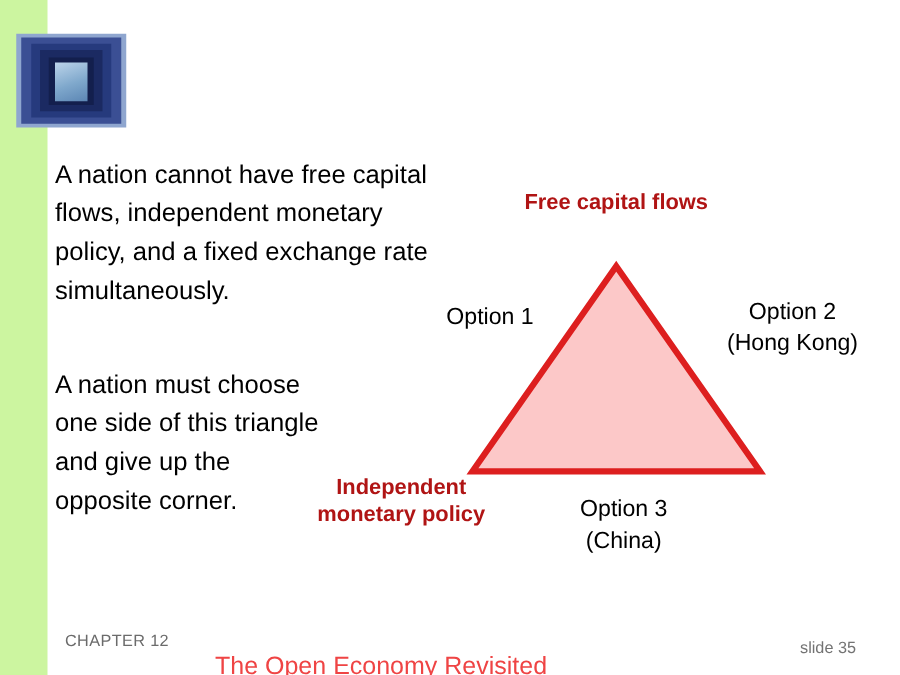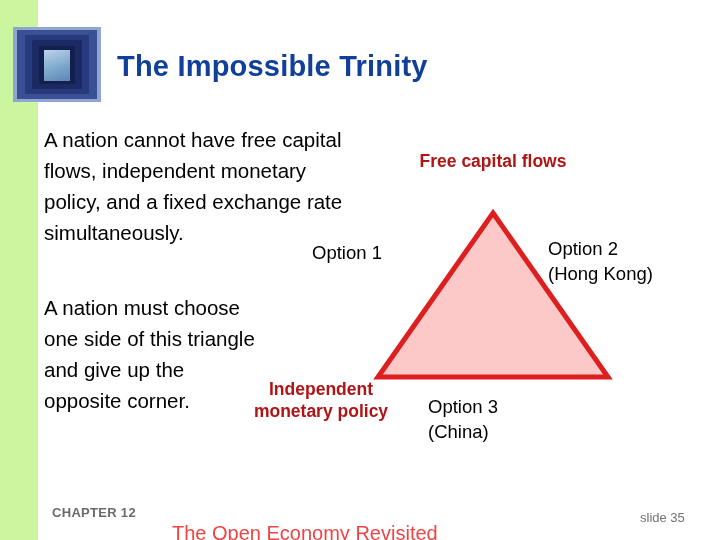--- a/index.html
+++ b/index.html
@@ -89,32 +89,33 @@
   #label-free-capital { left: 406px; top: 150px; width: 174px; }
   #label-independent  { left: 232px; top: 378px; width: 178px; }
   #label-fixed        { left: 574px; top: 378px; width: 126px; }
 
   
   .option-label {
     position: absolute;
     color: #000000;
     font-size: 18.5px;
     line-height: 25px;
+    text-align: center;
   }
   #option-1 { left: 312px; top: 240px; width: 160px; }
   #option-2 { left: 548px; top: 236px; width: 172px; }
   #option-3 { left: 428px; top: 394px; width: 142px; }
 
   
   #footer-chapter {
     position: absolute;
     left: 52px;
     top: 505px;
     font-size: 13px;
-    font-weight: bold;
+    font-weight: normal;
     color: #6b6b6b;
     letter-spacing: 0.3px;
   }
   #footer-subject {
     position: absolute;
     left: 172px;
     top: 499px;
     font-size: 20px;
     color: #ef4444;
     margin-top: 23px;
@@ -136,21 +137,20 @@
 
   <div id="logo">
     <div class="f0"></div>
     <div class="f1"></div>
     <div class="f2"></div>
     <div class="f3"></div>
     <div class="f4"></div>
     <div class="f5"></div>
   </div>
 
-  <div id="title">The Impossible Trinity</div>
 
   <div class="body-par" id="par2">A nation must choose one side of this triangle and give up the opposite corner.</div>
   <div class="body-par" id="par1">A nation cannot have free capital flows, independent monetary policy, and a fixed exchange rate simultaneously.</div>
 
   <svg id="triangle-svg" viewBox="0 0 280 200">
     <polygon points="138,18 253,182 23,182" fill="#fcc8c8" stroke="#dd1f1f" stroke-width="5" stroke-linejoin="miter"></polygon>
   </svg>
 
   <div class="red-label" id="label-free-capital">Free capital flows</div>
   <div class="red-label" id="label-independent">Independent monetary policy</div>

